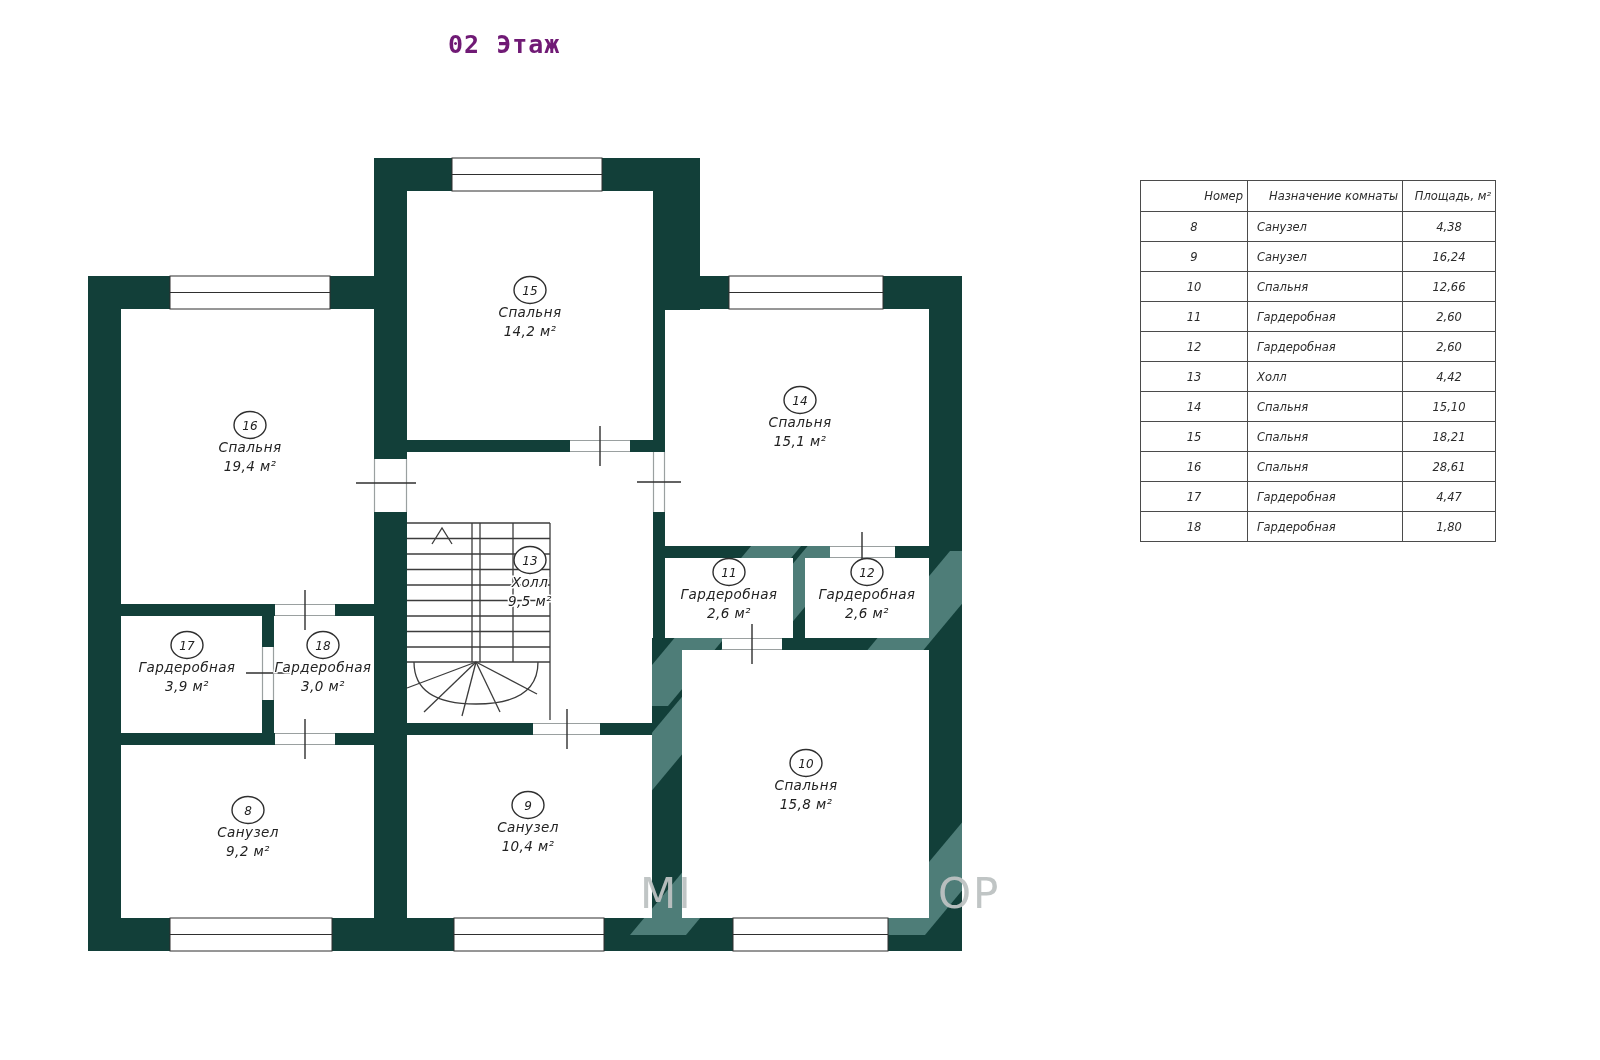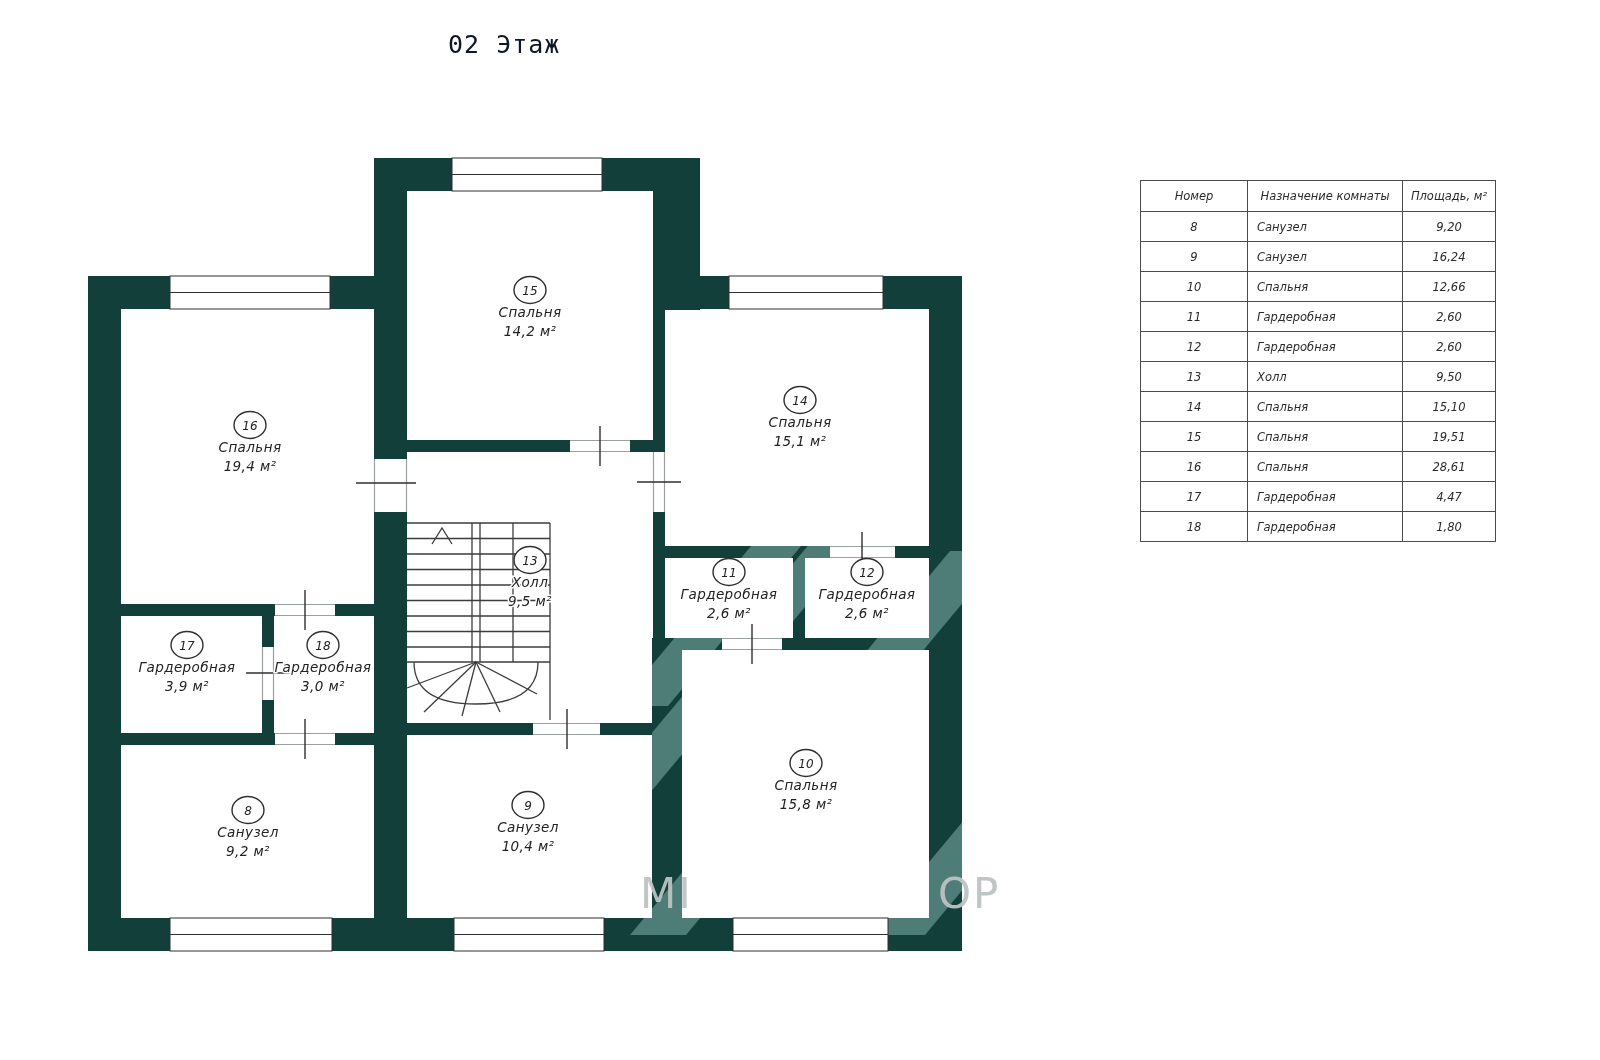--- a/index.html
+++ b/index.html
@@ -1,22 +1,22 @@
 <!DOCTYPE html>
 <html><head>
 <meta charset="utf-8">
 <style>
   html,body{margin:0;padding:0;background:#ffffff;}
   body{width:1600px;height:1060px;position:relative;overflow:hidden;
        font-family:"DejaVu Sans",sans-serif;color:#2b2b2b;}
 
   
   .plan-title{position:absolute;left:448px;top:30px;width:220px;
-    font-family:"DejaVu Sans Mono",monospace;font-size:25px;font-weight:400;
-    letter-spacing:1px;color:#0f172a;}
+    font-family:"DejaVu Sans Mono",monospace;font-size:25px;font-weight:700;
+    letter-spacing:1px;color:#701a75;}
 
   
   .plansvg{position:absolute;left:0;top:0;}
   .wall{fill:#123f39;}
   .win{fill:#ffffff;stroke:#2f2f2f;stroke-width:1;}
   .winline{stroke:#2f2f2f;stroke-width:1;}
   .thresh{stroke:#9aa0a0;stroke-width:1.2;}
   .tick{stroke:#2f2f2f;stroke-width:1.4;}
   .stair{stroke:#3c3c3c;stroke-width:1.3;fill:none;}
   .rcirc{fill:#ffffff;stroke:#2f2f2f;stroke-width:1.4;}
@@ -24,21 +24,21 @@
   .rname,.rarea{font:italic 13.5px "DejaVu Sans",sans-serif;fill:#222;
     text-anchor:middle;letter-spacing:.4px;paint-order:stroke;stroke:#fff;stroke-width:3px;}
   .wmstripe{fill:#4e7d78;}
   .wmtext{font:400 42px "DejaVu Sans",sans-serif;fill:#bdc2c2;letter-spacing:2px;opacity:.95;}
 
   
   .sched{position:absolute;left:1140px;top:180px;border-collapse:collapse;
     table-layout:fixed;font:italic 11.5px "DejaVu Sans",sans-serif;color:#2b2b2b;}
   .sched th,.sched td{border:1px solid #4b4b4b;padding:0 4px;height:29px;
     text-align:center;font-weight:normal;overflow:hidden;white-space:nowrap;}
-  .sched th{height:30px;}
+  .sched th{height:30px;text-align:right;}
   .sched td.purpose{text-align:left;padding-left:9px;}
   .c-num{width:107px;} .c-purpose{width:155px;} .c-area{width:93px;}
 </style>
 </head>
 <body>
 
 <div class="plan-title">02 Этаж</div>
 
 <svg class="plansvg" width="1600" height="1060" viewBox="0 0 1600 1060">
 
@@ -291,21 +291,21 @@
     <tr>
       <th>Номер</th>
       <th>Назначение комнаты</th>
       <th>Площадь, м²</th>
     </tr>
   </thead>
   <tbody>
     <tr>
       <td>8</td>
       <td class="purpose">Санузел</td>
-      <td>9,20</td>
+      <td>4,38</td>
     </tr>
     <tr>
       <td>9</td>
       <td class="purpose">Санузел</td>
       <td>16,24</td>
     </tr>
     <tr>
       <td>10</td>
       <td class="purpose">Спальня</td>
       <td>12,66</td>
@@ -316,31 +316,31 @@
       <td>2,60</td>
     </tr>
     <tr>
       <td>12</td>
       <td class="purpose">Гардеробная</td>
       <td>2,60</td>
     </tr>
     <tr>
       <td>13</td>
       <td class="purpose">Холл</td>
-      <td>9,50</td>
+      <td>4,42</td>
     </tr>
     <tr>
       <td>14</td>
       <td class="purpose">Спальня</td>
       <td>15,10</td>
     </tr>
     <tr>
       <td>15</td>
       <td class="purpose">Спальня</td>
-      <td>19,51</td>
+      <td>18,21</td>
     </tr>
     <tr>
       <td>16</td>
       <td class="purpose">Спальня</td>
       <td>28,61</td>
     </tr>
     <tr>
       <td>17</td>
       <td class="purpose">Гардеробная</td>
       <td>4,47</td>

